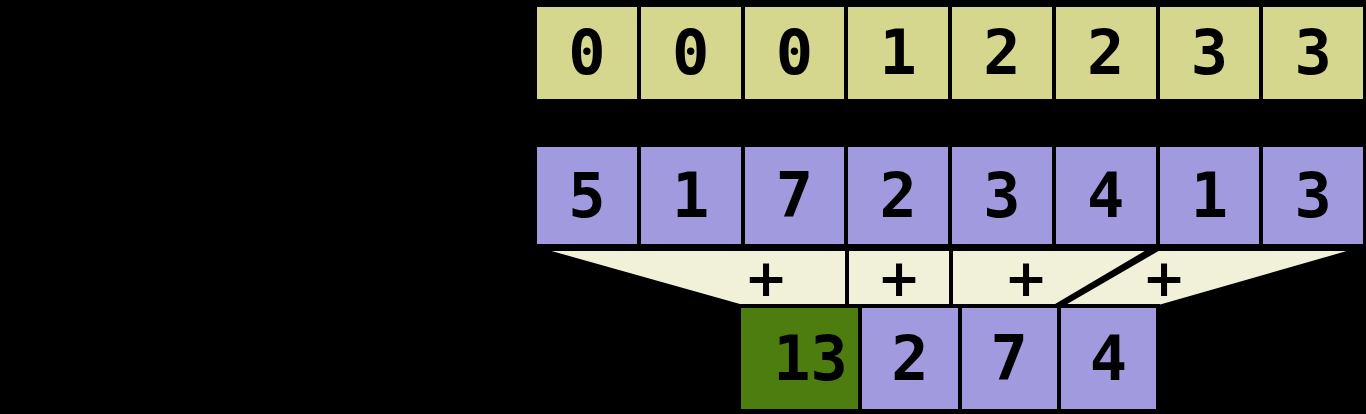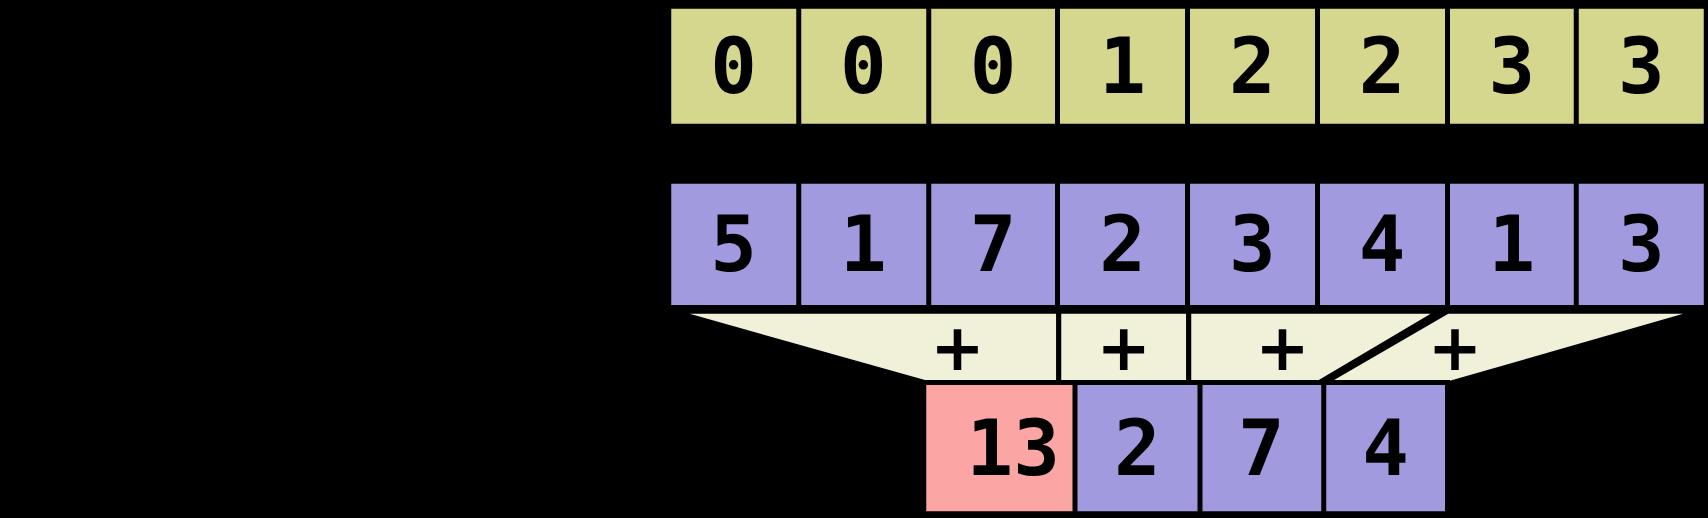--- a/index.html
+++ b/index.html
@@ -80,19 +80,19 @@
     <polygon points="847,249 951,249 951,307 847,307" fill="#f1f1da"></polygon>
     <polygon points="951,249 1152,249 1054,307 951,307" fill="#f1f1da"></polygon>
     <polygon points="1158,249 1361,249 1159,307 1058,307" fill="#f1f1da"></polygon>
     <text x="766" y="296">+</text>
     <text x="899" y="296">+</text>
     <text x="1026" y="296">+</text>
     <text x="1164" y="296">+</text>
   </svg>
 
   <div class="row" id="sums-row">
-    <div class="cell" style="background: #fca5a5; padding-left: 22px;">13</div>
+    <div class="cell" style="background: #4d7c0f; padding-left: 22px;">13</div>
     <div class="cell" style="background: rgb(162, 154, 222);">2</div>
     <div class="cell" style="background: rgb(162, 154, 222);">7</div>
     <div class="cell" style="background: rgb(162, 154, 222);">4</div>
   </div>
 
 </div>
 
 </body></html>

